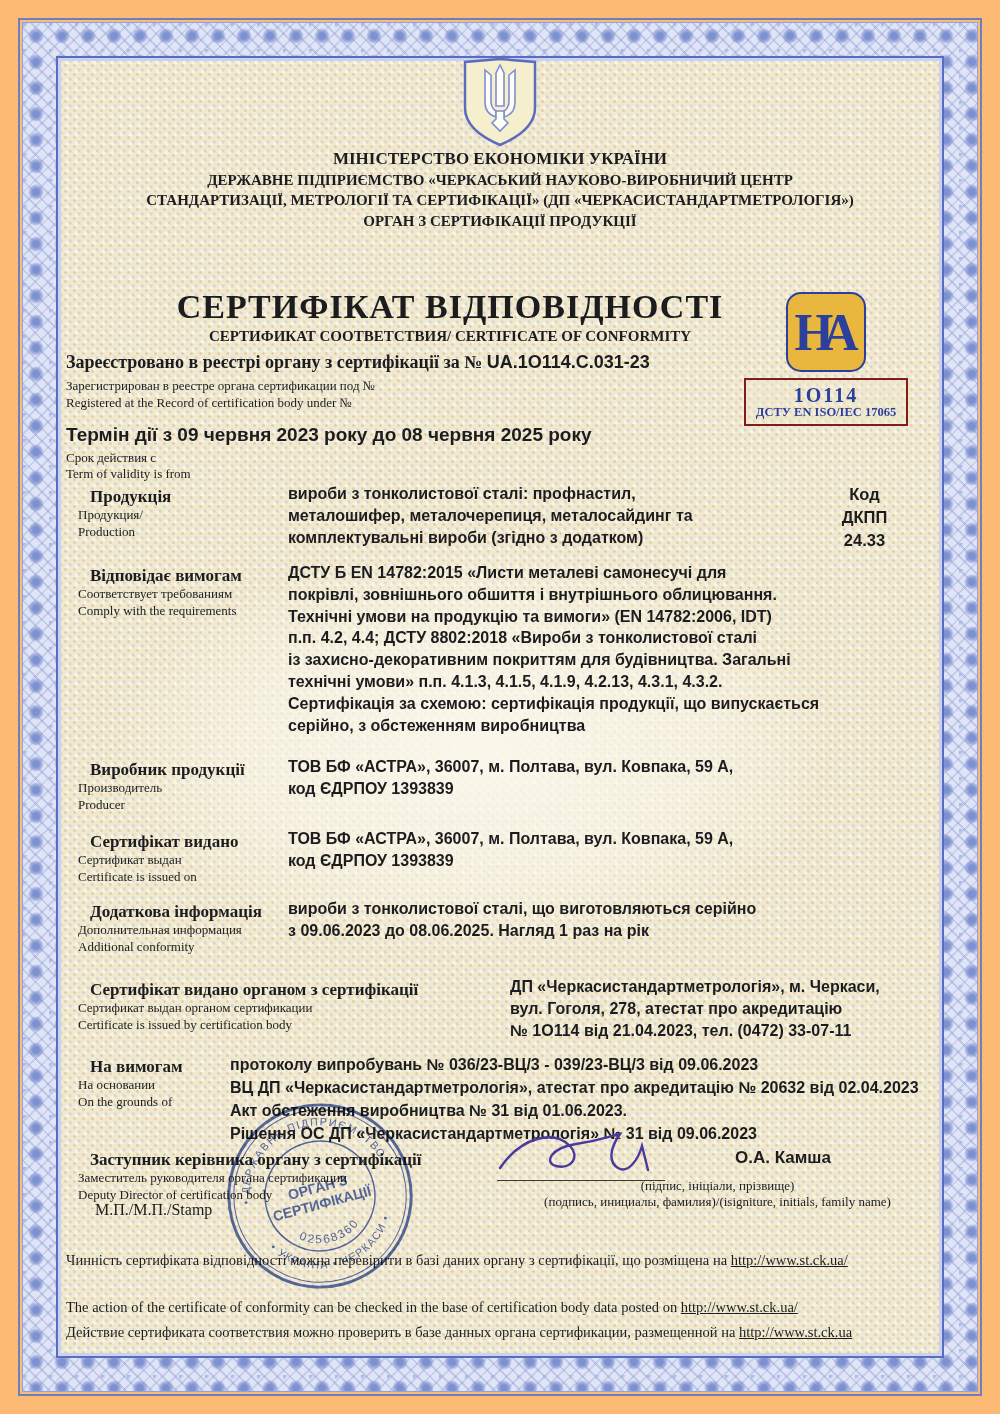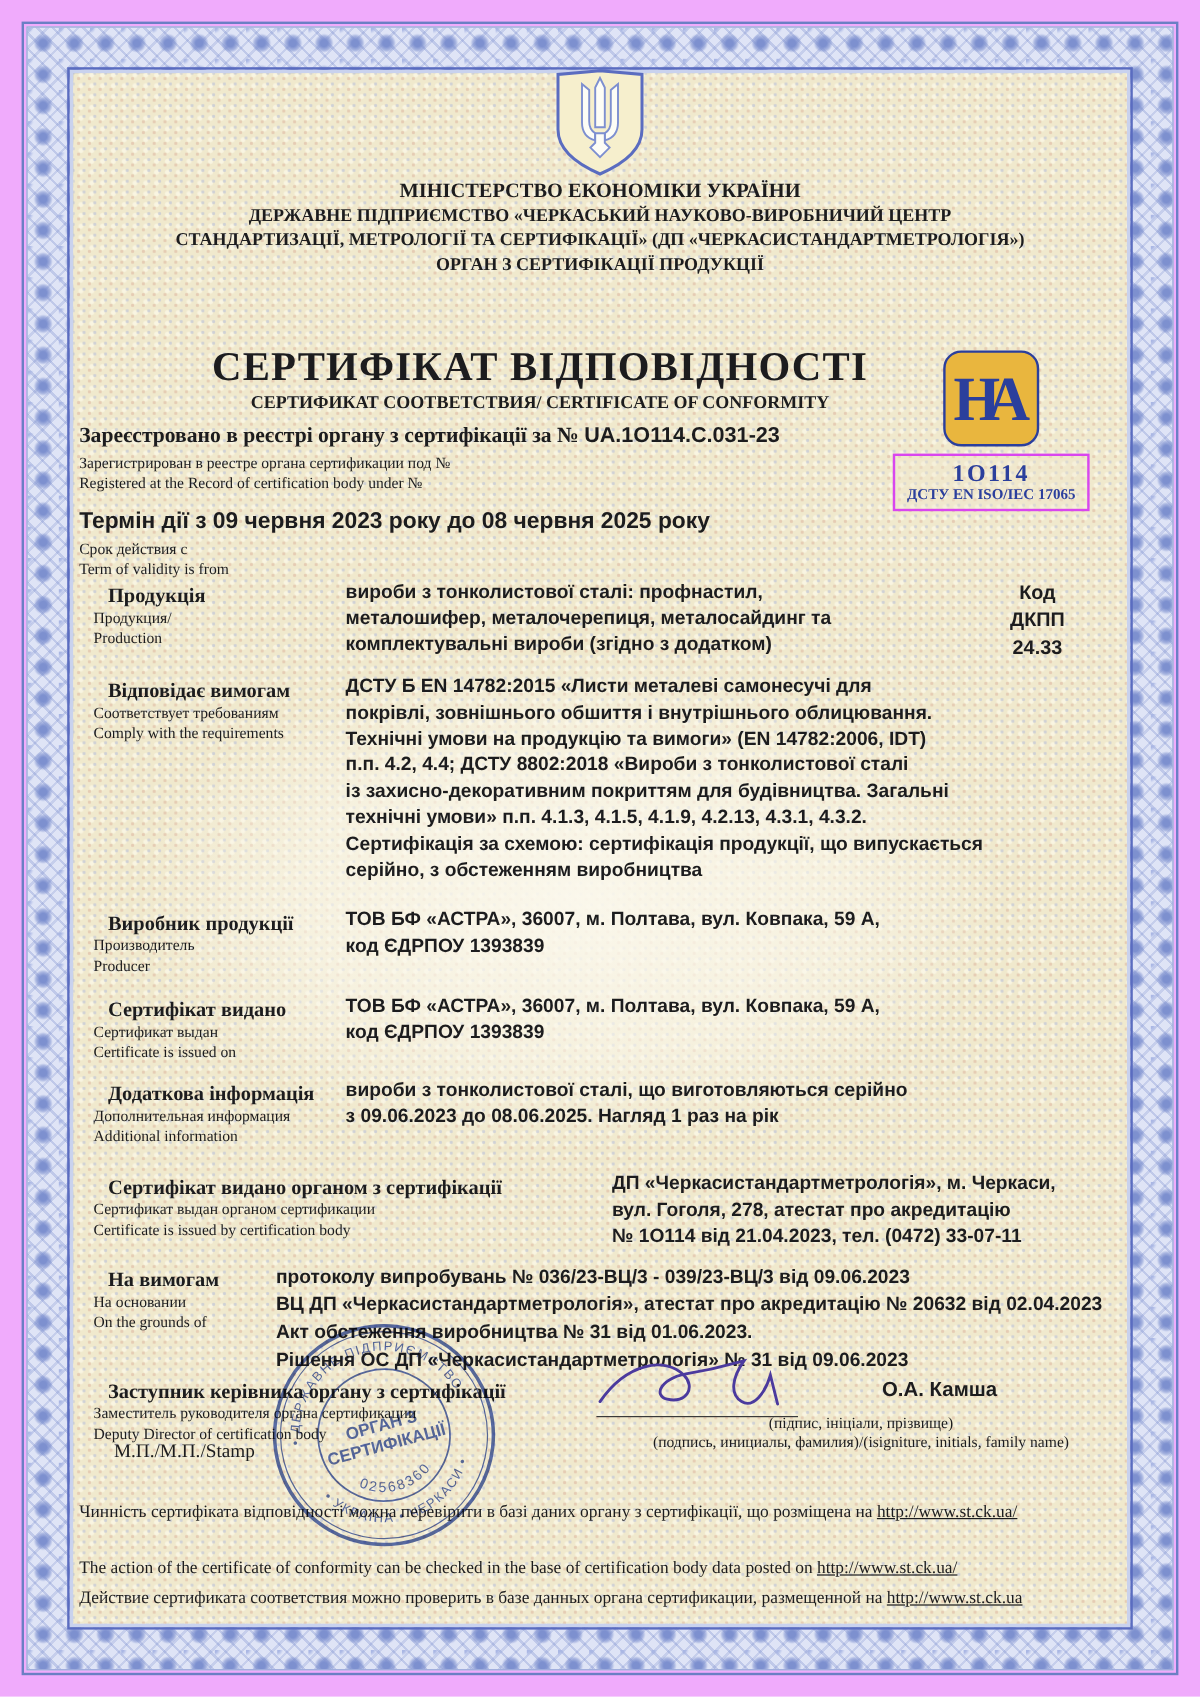--- a/index.html
+++ b/index.html
@@ -1,16 +1,16 @@
 <!DOCTYPE html>
 <html><head>
 <meta charset="utf-8">
 <style>
   html,body{margin:0;padding:0;background:#ffffff;}
-  .page{position:relative;width:1000px;height:1414px;background:#f0abfc;overflow:hidden;
+  .page{position:relative;width:1000px;height:1414px;background:#fdba74;overflow:hidden;
         font-family:"Liberation Serif",serif;color:#1c1c1e;}
 
   
   .frame-outerline{position:absolute;inset:18px;border:2px solid #6b7fc4;}
   .frame-band{position:absolute;inset:22px;border:1px solid #93a2d8;
      background-color:#dfe4f6;
      background-image:
        radial-gradient(circle at 50% 50%, #7d90cf 3px, rgba(125,144,207,0.55) 6px, rgba(125,144,207,0) 8px),
        radial-gradient(circle at 0% 0%, #aab7e4 2px, rgba(170,183,228,0) 5px),
        repeating-linear-gradient(45deg, rgba(110,130,200,0.28) 0 2px, rgba(110,130,200,0) 2px 9px),
@@ -36,21 +36,21 @@
 
   .hdr-ministry{left:70px;right:70px;top:148px;font:700 17px/1.25 "Liberation Serif",serif;}
   .hdr-org{left:70px;right:70px;top:170px;font:700 15px/1.35 "Liberation Serif",serif;}
 
   .title-main{left:60px;top:288px;width:780px;font:700 34px/1.1 "Liberation Serif",serif;letter-spacing:1px;}
   .title-sub{left:60px;top:327px;width:780px;font:700 15px/1.2 "Liberation Serif",serif;}
 
   .logo-box{left:786px;top:292px;width:76px;height:76px;border:2px solid #2b3f9c;border-radius:15px;
      background:#e9b63e;display:flex;align-items:center;justify-content:center;}
   .logo-mono{font:700 50px/1 "Liberation Serif",serif;color:#2b3f9c;letter-spacing:-0.22em;padding-right:0.2em;transform:scaleY(1.05);}
-  .accr-box{left:744px;top:378px;width:160px;height:44px;border:2px solid #d946ef;color:#2b3f9c;
+  .accr-box{left:744px;top:378px;width:160px;height:44px;border:2px solid #7f1d1d;color:#2b3f9c;
      display:flex;flex-direction:column;align-items:center;justify-content:center;background:rgba(240,233,205,0.35);}
   .accr-num{font:700 20px/1.05 "Liberation Serif",serif;letter-spacing:2px;}
   .accr-std{font:700 12.5px/1.1 "Liberation Serif",serif;}
 
   .reg-line{left:66px;top:352px;width:720px;font:700 18px/1.15 "Liberation Serif",serif;}
   .reg-num{font:700 18px/1.15 "Liberation Sans",sans-serif;}
   .reg-sub{left:66px;top:378px;width:600px;font:400 13px/1.3 "Liberation Serif",serif;}
 
   .valid-main{left:66px;top:424px;width:760px;font:700 19px/1.2 "Liberation Sans",sans-serif;}
   .valid-sub{left:66px;top:450px;width:400px;font:400 13px/1.25 "Liberation Serif",serif;}
@@ -164,21 +164,21 @@
     <div class="label-main">Сертифікат видано</div>
     <div class="label-sub">Сертификат выдан</div>
     <div class="label-sub">Certificate is issued on</div>
   </div>
   <div class="abs value" style="left:288px;top:828px;width:545px;">ТОВ БФ «АСТРА», 36007, м. Полтава, вул. Ковпака, 59 А,
 код ЄДРПОУ 1393839</div>
 
   <div class="abs sec-label" style="left:78px;top:902px;">
     <div class="label-main">Додаткова інформація</div>
     <div class="label-sub">Дополнительная информация</div>
-    <div class="label-sub">Additional information</div>
+    <div class="label-sub">Additional conformity</div>
   </div>
   <div class="abs value" style="left:288px;top:898px;width:560px;">вироби з тонколистової сталі, що виготовляються серійно
 з 09.06.2023 до 08.06.2025. Нагляд 1 раз на рік</div>
 
   <div class="abs sec-label-wide" style="left:78px;top:980px;position:absolute;">
     <div class="label-main">Сертифікат видано органом з сертифікації</div>
     <div class="label-sub">Сертификат выдан органом сертификации</div>
     <div class="label-sub">Certificate is issued by certification body</div>
   </div>
   <div class="abs value" style="left:510px;top:976px;width:425px;">ДП «Черкасистандартметрологія», м. Черкаси,

